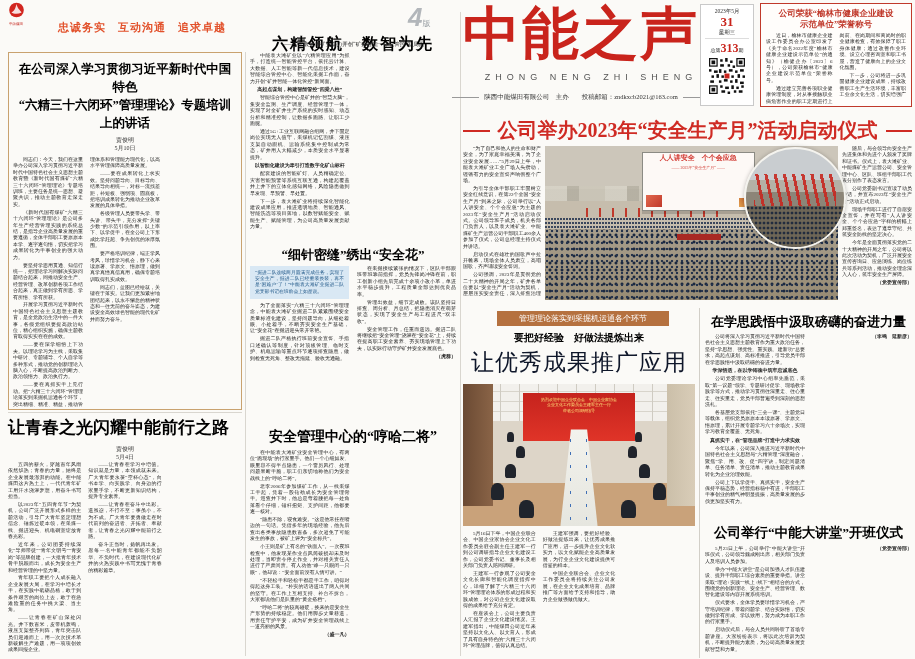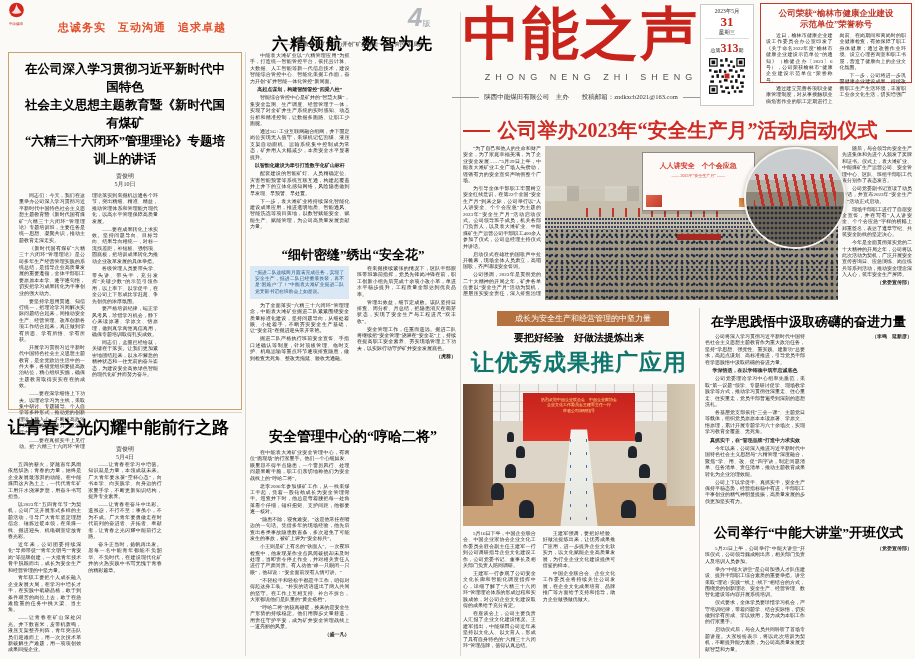--- a/index.html
+++ b/index.html
@@ -17,21 +17,21 @@
   .hrule{height:1px;background:#d9d6cf;}
   
   .cols{font-size:5px;line-height:6.4px;color:#272727;text-align:justify;column-gap:7px;column-fill:auto;overflow:hidden;}
   .cols p{margin:0 0 1.5px;text-indent:2em;}
   .cols p.sub{font-weight:bold;text-indent:0;text-align:center;margin:2px 0;}
   .cols p.sign{text-indent:0;text-align:right;font-weight:bold;}
   .c3{column-count:3;}
   .c2{column-count:2;}
   .c1{column-count:1;}
   
-  .speechbox{left:8px;top:52px;width:234px;height:358px;border:1px solid #c9a26f;box-sizing:border-box;padding:7px 10px;}
+  .speechbox{left:8px;top:52px;width:234px;height:358px;border:1px solid #c9a26f;box-sizing:border-box;padding:7px 4px;}
   .speechbox .hl{font-size:12.5px;font-weight:bold;text-align:center;line-height:18px;color:#000;}
   .byline{font-size:6px;text-align:center;color:#333;line-height:8px;margin-top:4px;}
   .speechbody{height:258px;margin-top:5px;}
   .youth-title{left:8px;top:416px;width:234px;font-size:17px;font-weight:bold;color:#000;}
   .youth-by{left:8px;top:441px;width:234px;}
   .youthbody{left:8px;top:462px;width:234px;height:194px;}
   
   .lj-title{left:250px;top:34px;width:206px;text-align:center;font-size:16px;font-weight:bold;letter-spacing:2px;color:#000;}
   .lj-sub{left:250px;top:41px;width:206px;text-align:center;font-size:5.5px;color:#222;}
   .ljbody{left:250px;top:53px;width:206px;height:186px;}
@@ -50,48 +50,48 @@
   .mast-pub .dash{flex:1;height:1px;background:#999;}
   .mast-pub .txt{margin:0 5px;white-space:nowrap;}
   .datebox{left:700px;top:4px;width:54px;height:102px;border:1px solid #c9c9c9;box-sizing:border-box;text-align:center;padding-top:3px;background:#fff;}
   .datebox .dm{font-size:5.5px;color:#333;}
   .datebox .dd{font-size:13px;color:#c9241c;font-weight:bold;line-height:14px;}
   .datebox .dw{font-size:5.5px;color:#333;border-bottom:1px solid #ddd;padding-bottom:2px;margin:0 4px 2px;}
   .datebox .iss{font-size:5px;color:#222;}
   .datebox .iss b{font-size:12px;color:#c9241c;margin-top:8px;}
   .qr{margin:2px auto 0;width:36px;height:36px;display:block;}
   
-  .honor{left:760px;top:3px;width:152px;height:80px;border:1.5px solid #c0392b;box-sizing:border-box;padding:4px 5px;background:#fffdfb;}
+  .honor{left:760px;top:3px;width:152px;height:104px;border:1.5px solid #c0392b;box-sizing:border-box;padding:4px 5px;background:#fffdfb;}
   .honor .ht{font-size:8.5px;font-weight:bold;color:#c0392b;text-align:center;line-height:11px;}
   .honorbody{height:74px;margin-top:3px;}
   
   .leadband{left:463px;top:114px;width:449px;display:flex;align-items:center;}
   .leadband .line{flex:1;height:2px;background:#cf2b24;}
   .lead-hl{margin:3px 8px;font-size:20px;font-weight:bold;color:#cf2b24;white-space:nowrap;}
   .leadL{left:463px;top:146px;width:78px;height:154px;}
   .leadR{left:842px;top:146px;width:70px;height:154px;}
   .photo{left:545px;top:146px;width:293px;height:154px;background:linear-gradient(#ccc6ba 0 28%,#b9b4a8 28% 36%,#c6bdad 36% 55%,#b3a893 55% 100%);overflow:hidden;}
   .photo .bldg{position:absolute;left:0;right:0;top:26%;height:10%;background:repeating-linear-gradient(90deg,#d8d4c8 0 22px,#b5b0a2 22px 34px,#cdc8ba 34px 60px);opacity:.8;}
   .photo .crowd{position:absolute;left:0;right:0;bottom:0;height:46%;background:radial-gradient(circle at 2px 2px,#26344c 1.1px,transparent 1.6px) 0 0/5px 6px,radial-gradient(circle at 3px 3px,#1c2940 1.2px,transparent 1.8px) 2px 3px/6px 7px,linear-gradient(#a89e8c,#978b74);}
   .photo .midcrowd{position:absolute;left:0;right:0;top:47%;height:8%;background:radial-gradient(circle at 1px 1px,#3a465c 0.8px,transparent 1.2px) 0 0/3px 4px;}
   .photo .flags{position:absolute;left:14%;top:40%;width:46%;height:9px;background:repeating-linear-gradient(90deg,#c0392b 0 2px,transparent 2px 13px);}
   .photo .stands{position:absolute;right:4%;top:44%;width:22%;height:8px;background:repeating-linear-gradient(90deg,#f1efe8 0 6px,transparent 6px 10px);}
   .photo .redtable{position:absolute;left:45%;top:57%;width:44px;height:6px;background:#a82822;}
   .billboard{position:absolute;left:33%;top:4%;width:38%;height:37%;background:#fdf9f6;border:1px solid #8b8b84;box-shadow:0 3px 0 rgba(0,0,0,.15);text-align:center;}
-  .billboard .bb1{color:#d0342c;font-weight:bold;font-size:7px;margin-top:8px;}
+  .billboard .bb1{color:#d0342c;font-weight:bold;font-size:7px;margin-top:0;}
   .billboard .bb2{color:#d0342c;font-size:4px;margin-top:2px;}
   .billboard:before{content:"";position:absolute;left:3px;bottom:3px;width:16px;height:12px;background:linear-gradient(135deg,#e26a4f,#c0392b);}
   .billboard:after{content:"";position:absolute;right:3px;bottom:3px;width:12px;height:9px;background:linear-gradient(45deg,#e2a14f,#c05a2b);}
   .inset{left:744px;top:147px;width:102px;height:102px;border-radius:50%;border:2.5px solid #f4f3ee;box-sizing:border-box;background:linear-gradient(#c9cdd0 0 32%,#b4b1a6 32% 44%,#8c8578 44% 100%);overflow:hidden;z-index:5;box-shadow:0 0 4px rgba(0,0,0,.25);}
   .inset .iflags{position:absolute;left:8%;top:26%;width:84%;height:38%;background:repeating-linear-gradient(78deg,rgba(198,40,32,.9) 0 3px,transparent 3px 9px);}
   .inset .icrowd{position:absolute;left:0;right:0;bottom:0;height:42%;background:radial-gradient(circle at 2px 2px,#222c3e 1.2px,transparent 1.7px) 0 0/4px 5px,#6e6656;}
   
   .kicker{left:497px;top:311px;width:172px;height:15px;background:#b5713f;color:#fff;font-size:8px;line-height:15px;text-align:center;font-family:"Liberation Sans",sans-serif;}
   .wang-sub{left:463px;top:331px;width:232px;text-align:center;font-size:10px;font-weight:bold;color:#000;}
-  .wang-hl{left:463px;top:347px;width:232px;text-align:center;font-size:23px;font-weight:bold;color:#0f766e;letter-spacing:1px;}
+  .wang-hl{left:463px;top:347px;width:232px;text-align:center;font-size:23px;font-weight:normal;color:#0f172a;letter-spacing:1px;}
   .mphoto{left:463px;top:384px;width:232px;height:142px;background:linear-gradient(#f2f0ec 0 26%,#ddd5c8 26% 70%,#c9a27a 70% 100%);overflow:hidden;}
   .mphoto .ceil{position:absolute;left:0;right:0;top:0;height:26%;background:repeating-linear-gradient(90deg,transparent 0 18px,#cfcbc2 18px 19px),repeating-linear-gradient(0deg,transparent 0 9px,#d8d4cb 9px 10px);}
   .mphoto .screen{position:absolute;left:26%;top:6%;width:48%;height:34%;background:linear-gradient(#c5231d,#e03428);text-align:center;color:#ffe27a;padding-top:4px;box-sizing:border-box;}
   .mphoto .screen p{margin:0;font-size:4px;line-height:5.5px;}
   .mphoto .wallL{position:absolute;left:0;top:0;width:13%;height:86%;background:linear-gradient(90deg,#6b4a33,#8a6447);}
   .mphoto .wallR{position:absolute;right:0;top:0;width:12%;height:86%;background:linear-gradient(270deg,#d9cdb8,#cbbfa9);}
   .mphoto .table{position:absolute;left:0;top:0;width:100%;height:100%;clip-path:polygon(42% 100%,58% 100%,53.5% 32%,46.5% 32%);background:linear-gradient(#f8f8f4,#e6e6df);}
   .mphoto .bottles{position:absolute;left:46%;top:38%;width:1.5px;height:58%;background:repeating-linear-gradient(0deg,#3f6fb5 0 3px,transparent 3px 13px);}
   .mphoto .bottles2{position:absolute;left:53%;top:38%;width:1.5px;height:58%;background:repeating-linear-gradient(0deg,#3f6fb5 0 3px,transparent 3px 13px);}
   .person{position:absolute;background:#20242c;border-radius:45% 45% 20% 20%;}
@@ -119,21 +119,20 @@
 </div>
 
 <div class="abs vrule" style="left:245px;top:52px;height:604px"></div>
 <div class="abs vrule" style="left:460px;top:12px;height:644px"></div>
 <div class="abs rrule"></div>
 <div class="abs hrule" style="left:8px;top:412px;width:234px"></div>
 
 <div class="abs speechbox">
   <div class="hl">
     <div>在公司深入学习贯彻习近平新时代中国特色</div>
-    <div>社会主义思想主题教育暨《新时代国有煤矿</div>
     <div>“六精三十六闭环”管理理论》专题培训上的讲话</div>
   </div>
   <div class="byline">
     <div>贾俊明</div>
     <div>5月10日</div>
   </div>
   <div class="cols c3 speechbody">
       <p>同志们：今天，我们在这里举办公司深入学习贯彻习近平新时代中国特色社会主义思想主题教育暨《新时代国有煤矿“六精三十六闭环”管理理论》专题培训班，主要任务是统一思想、凝聚共识，推动主题教育走深走实。</p>
       <p>《新时代国有煤矿“六精三十六闭环”管理理论》是公司多年生产经营管理实践的系统总结，是指导企业高质量发展的重要遵循，全体干部职工要原原本本学、逐字逐句悟，切实把学习成果转化为干事创业的强大动力。</p>
       <p>要坚持学思用贯通、知信行统一，把理论学习同解决实际问题结合起来，同推动安全生产、经营管理、改革创新各项工作结合起来，真正做到学有所思、学有所悟、学有所获。</p>
@@ -311,21 +310,21 @@
 </div>
 
 <div class="abs cols c1 leadR">
     <p>随后，与会领导向安全生产先进集体和先进个人颁发了奖牌和证书。仪式上，袁大滩矿业、中能煤矿生产运营公司、安全管理中心、区队、班组干部职工代表分别作了表态发言。</p>
     <p>公司党委副书记宣读了动员讲话，并宣布2023年“安全生产月”活动正式启动。</p>
     <p>现场干部职工进行了自愿安全宣誓，并在写有“人人讲安全、个个会应急”字样的横幅上郑重签名，表达了遵章守纪、共筑安全防线的坚定决心。</p>
     <p>今年是全面贯彻落实党的二十大精神的开局之年，公司将以此次活动为契机，广泛开展安全宣传咨询日、应急演练、岗位练兵等系列活动，推动安全理念深入人心，筑牢安全生产屏障。</p>
     <p class="sign">（党委宣传部）</p>
   </div>
 
-<div class="abs kicker">成长为安全生产和经营管理的中坚力量</div>
+<div class="abs kicker">管理理论落实到采掘机运通各个环节</div>
 <div class="abs wang-sub">要把好经验　好做法提炼出来</div>
 <div class="abs wang-hl">让优秀成果推广应用</div>
 
 <div class="abs mphoto">
   <div class="ceil"></div>
   <div class="screen">
       <p>热烈欢迎中国企业联合会　中国企业家协会</p>
       <p>企业文化工作委员会王建军主任一行</p>
       <p>莅临公司调研指导</p>
     </div>

